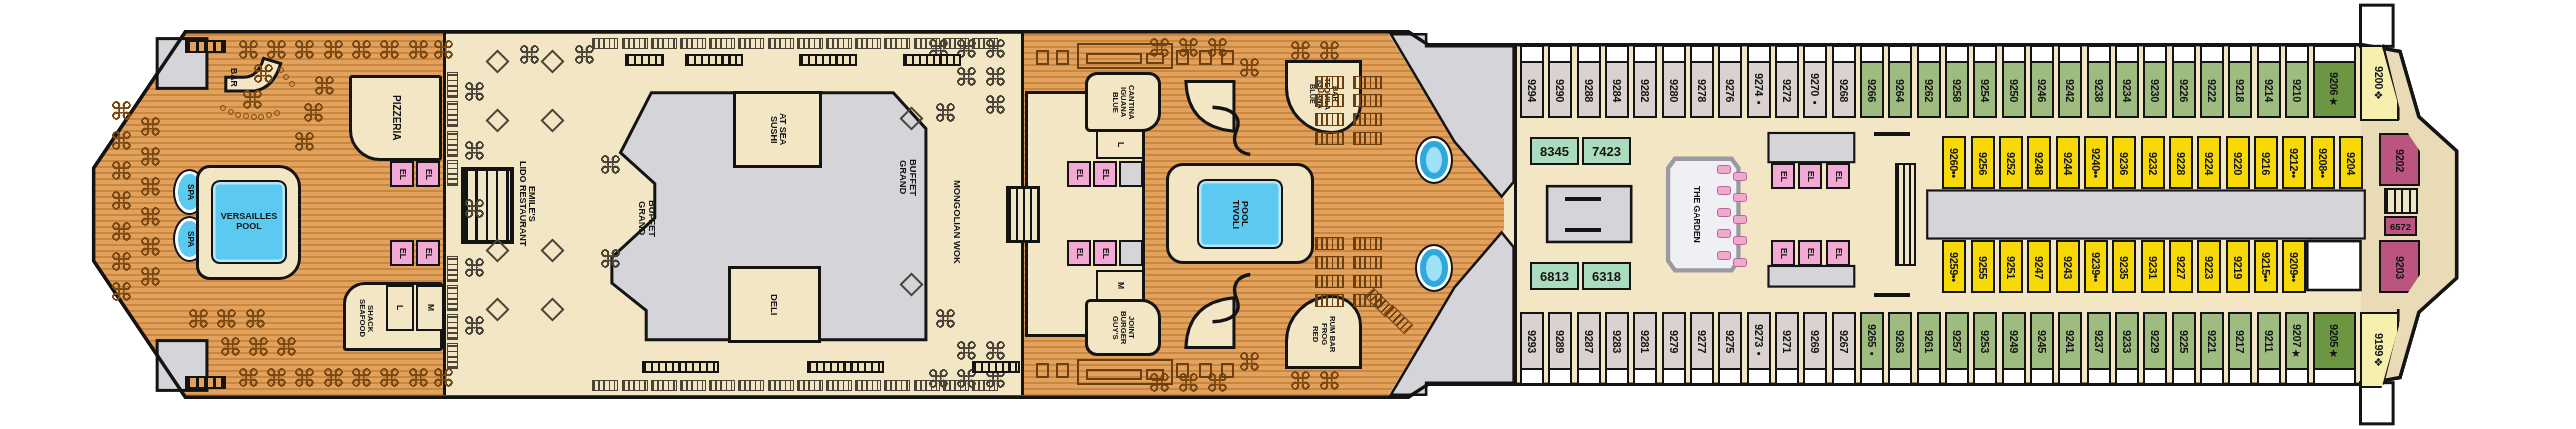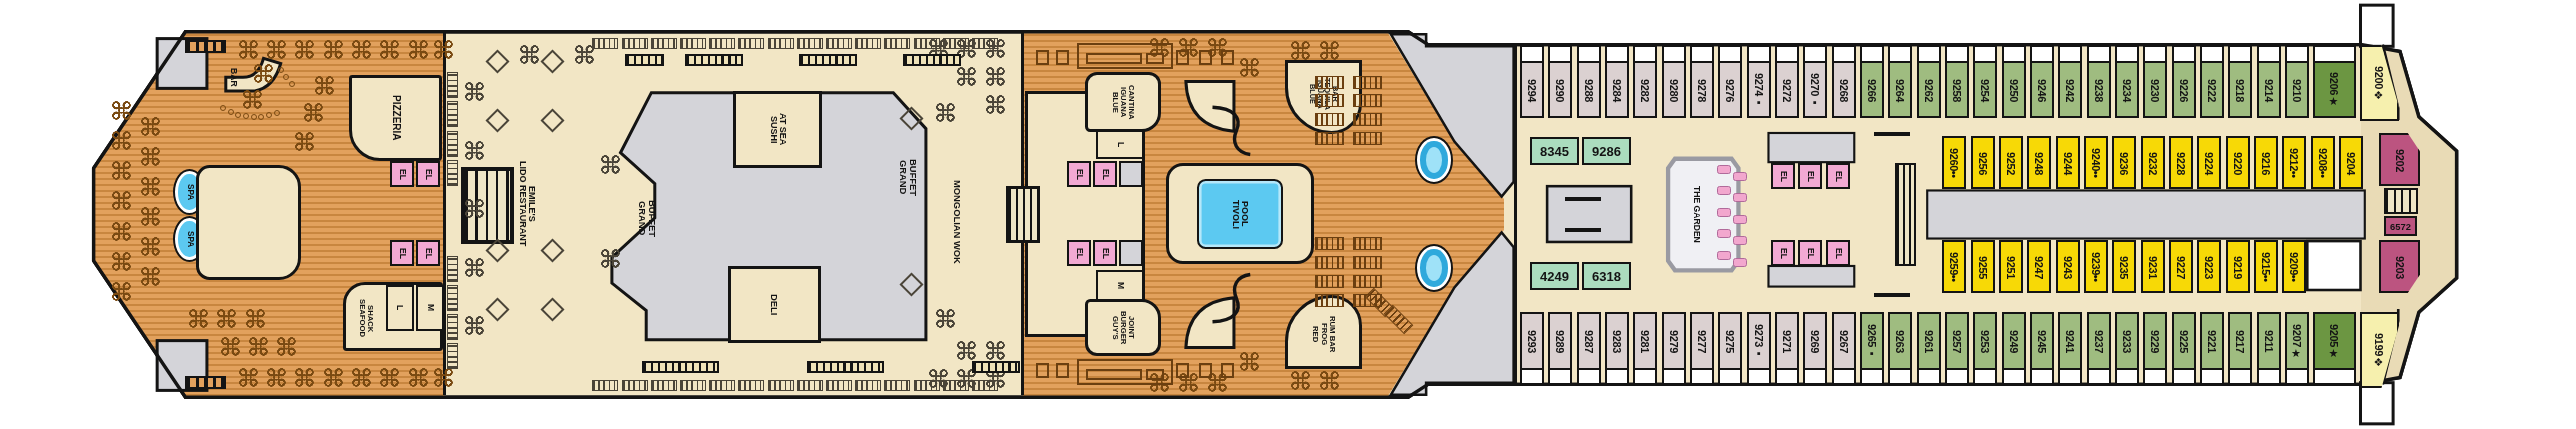--- a/index.html
+++ b/index.html
@@ -143,20 +143,24 @@
         <span class="v" style="font-size:8.2px;">SPA</span>
       </div>
   </div>
   <div class="spa" style="left:173px;top:216px;width:33px;height:46px;">
     <div class="spa-in">
         <span class="v" style="font-size:8.2px;">SPA</span>
       </div>
   </div>
 
   <div class="room" id="apron-versailles"></div>
+  <div class="pool" style="left:211px;top:180px;width:76px;height:84px;">
+    <span class="h abs" style="inset:0;font-size:9px;line-height:1.1;">VERSAILLES
+POOL</span>
+  </div>
 
   <div class="room" id="room-seafood">
     <span class="v abs" style="left:3.4px;top:3.4px;width:34px;height:60px;font-size:7.7px;">SEAFOOD
 SHACK</span>
   </div>
   <div class="room" id="room-l-stern">
     <span class="v abs" style="inset:0;font-size:8.6px;">L</span>
   </div>
   <div class="room" id="room-m-stern">
     <span class="v abs" style="inset:0;font-size:8.6px;">M</span>
@@ -732,24 +736,24 @@
     </div>
     <div class="cab" style="left:2282px;top:240px;width:24px;height:53px;background:#F7D906;">
       <div class="body">
         <span class="num">9209••</span>
       </div>
     </div>
     <div class="mint" style="left:1530px;top:137px;width:49px;height:28px;">
       <span>8345</span>
     </div>
     <div class="mint" style="left:1582px;top:137px;width:49px;height:28px;">
-      <span>9286</span>
+      <span>7423</span>
     </div>
     <div class="mint" style="left:1530px;top:262px;width:49px;height:28px;">
-      <span>4249</span>
+      <span>6813</span>
     </div>
     <div class="mint" style="left:1582px;top:262px;width:49px;height:28px;">
       <span>6318</span>
     </div>
     <div class="cab" style="left:2379px;top:133px;width:41px;height:53px;background:#BC5480;border:2.1px solid #141414;clip-path:polygon(0 0,70% 0,100% 35%,100% 100%,0 100%);">
       <div class="body">
         <span class="num">9202</span>
       </div>
     </div>
     <div class="cab" style="left:2384px;top:216px;width:33px;height:20px;background:#BC5480;border:2.1px solid #141414;">

